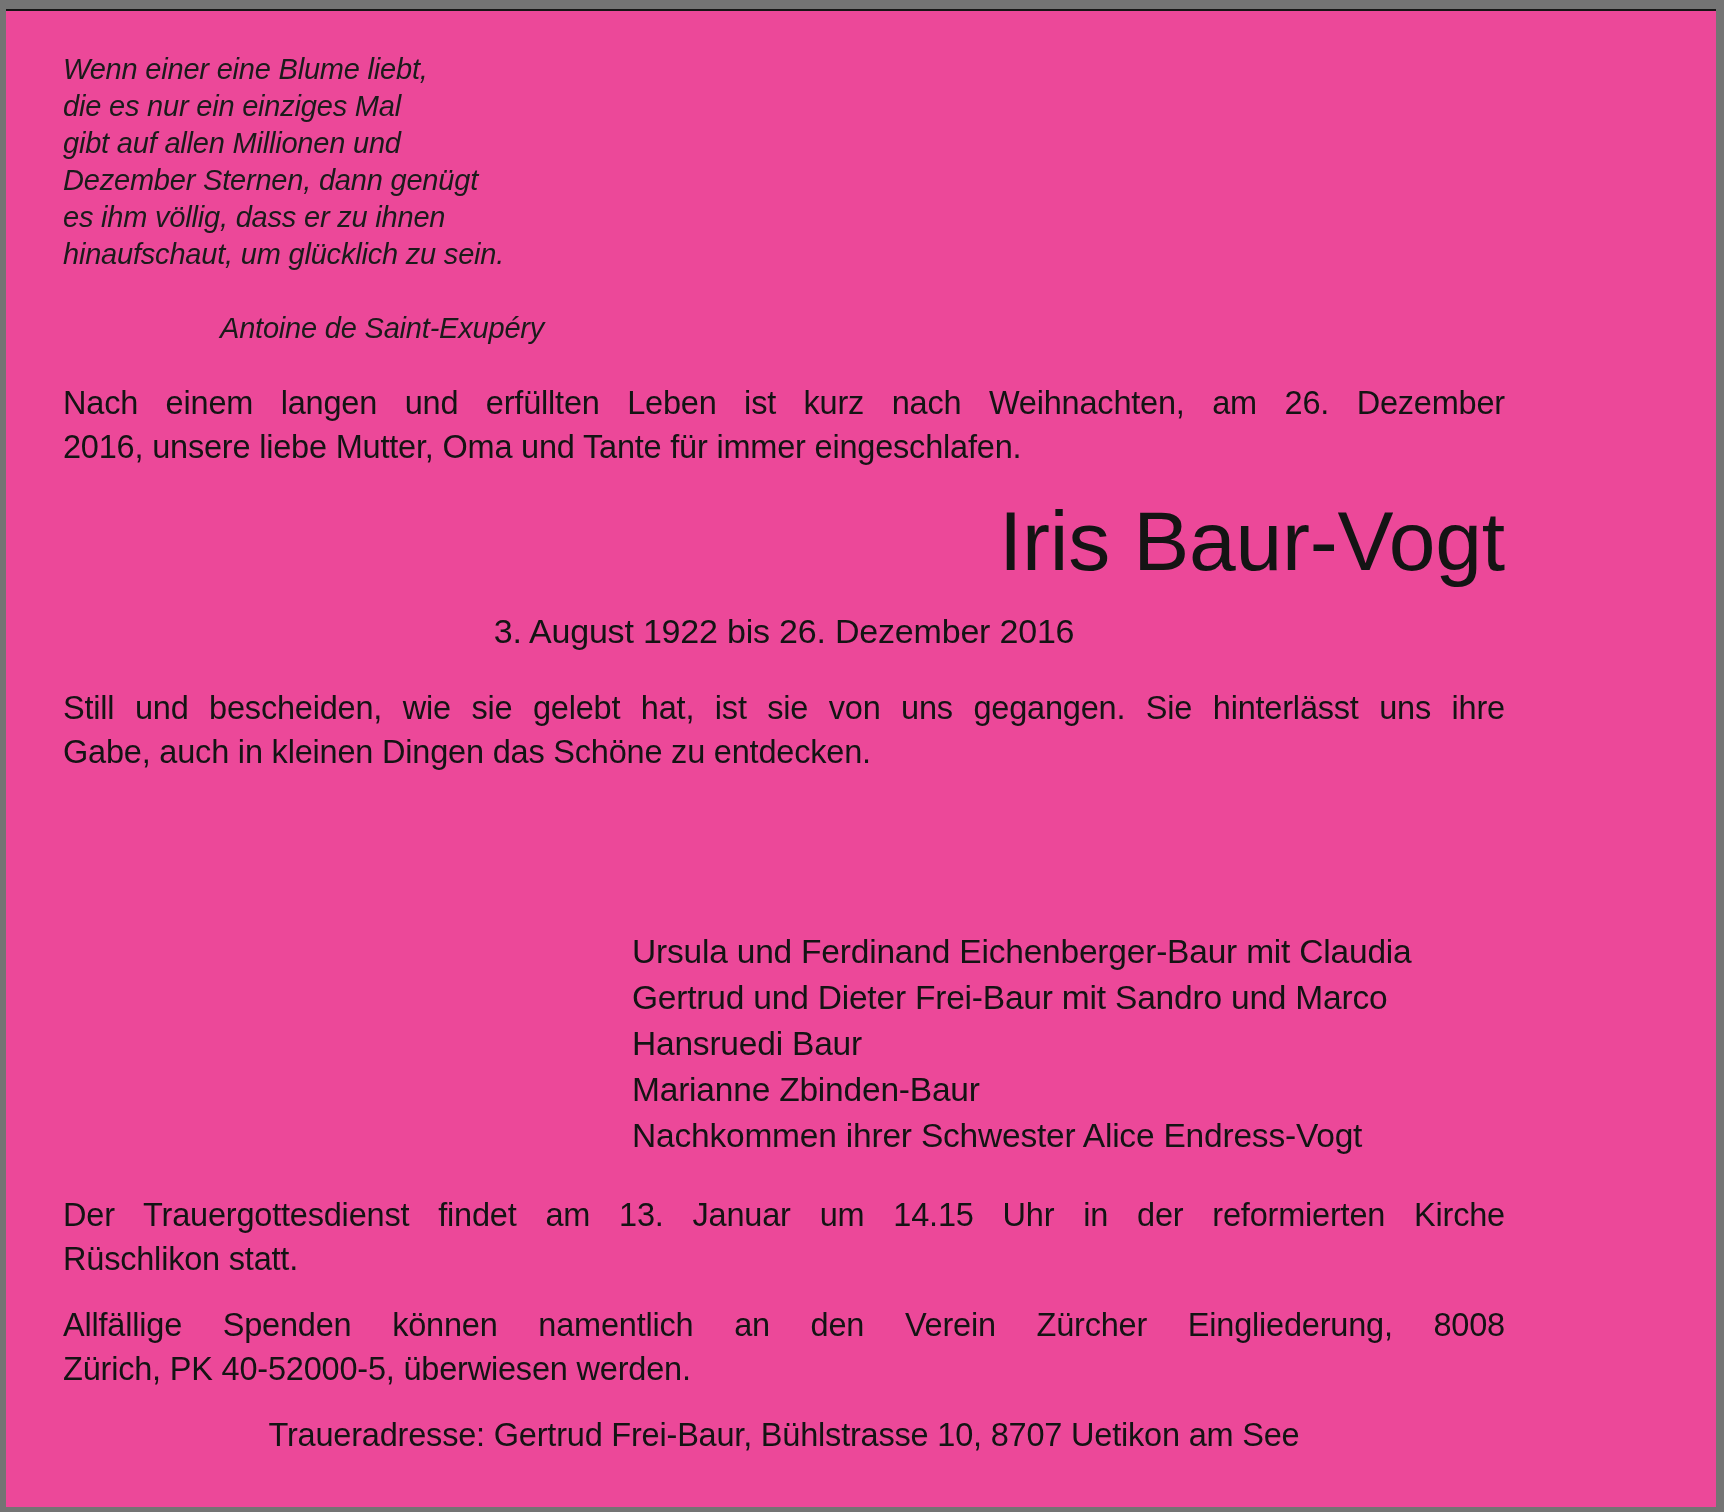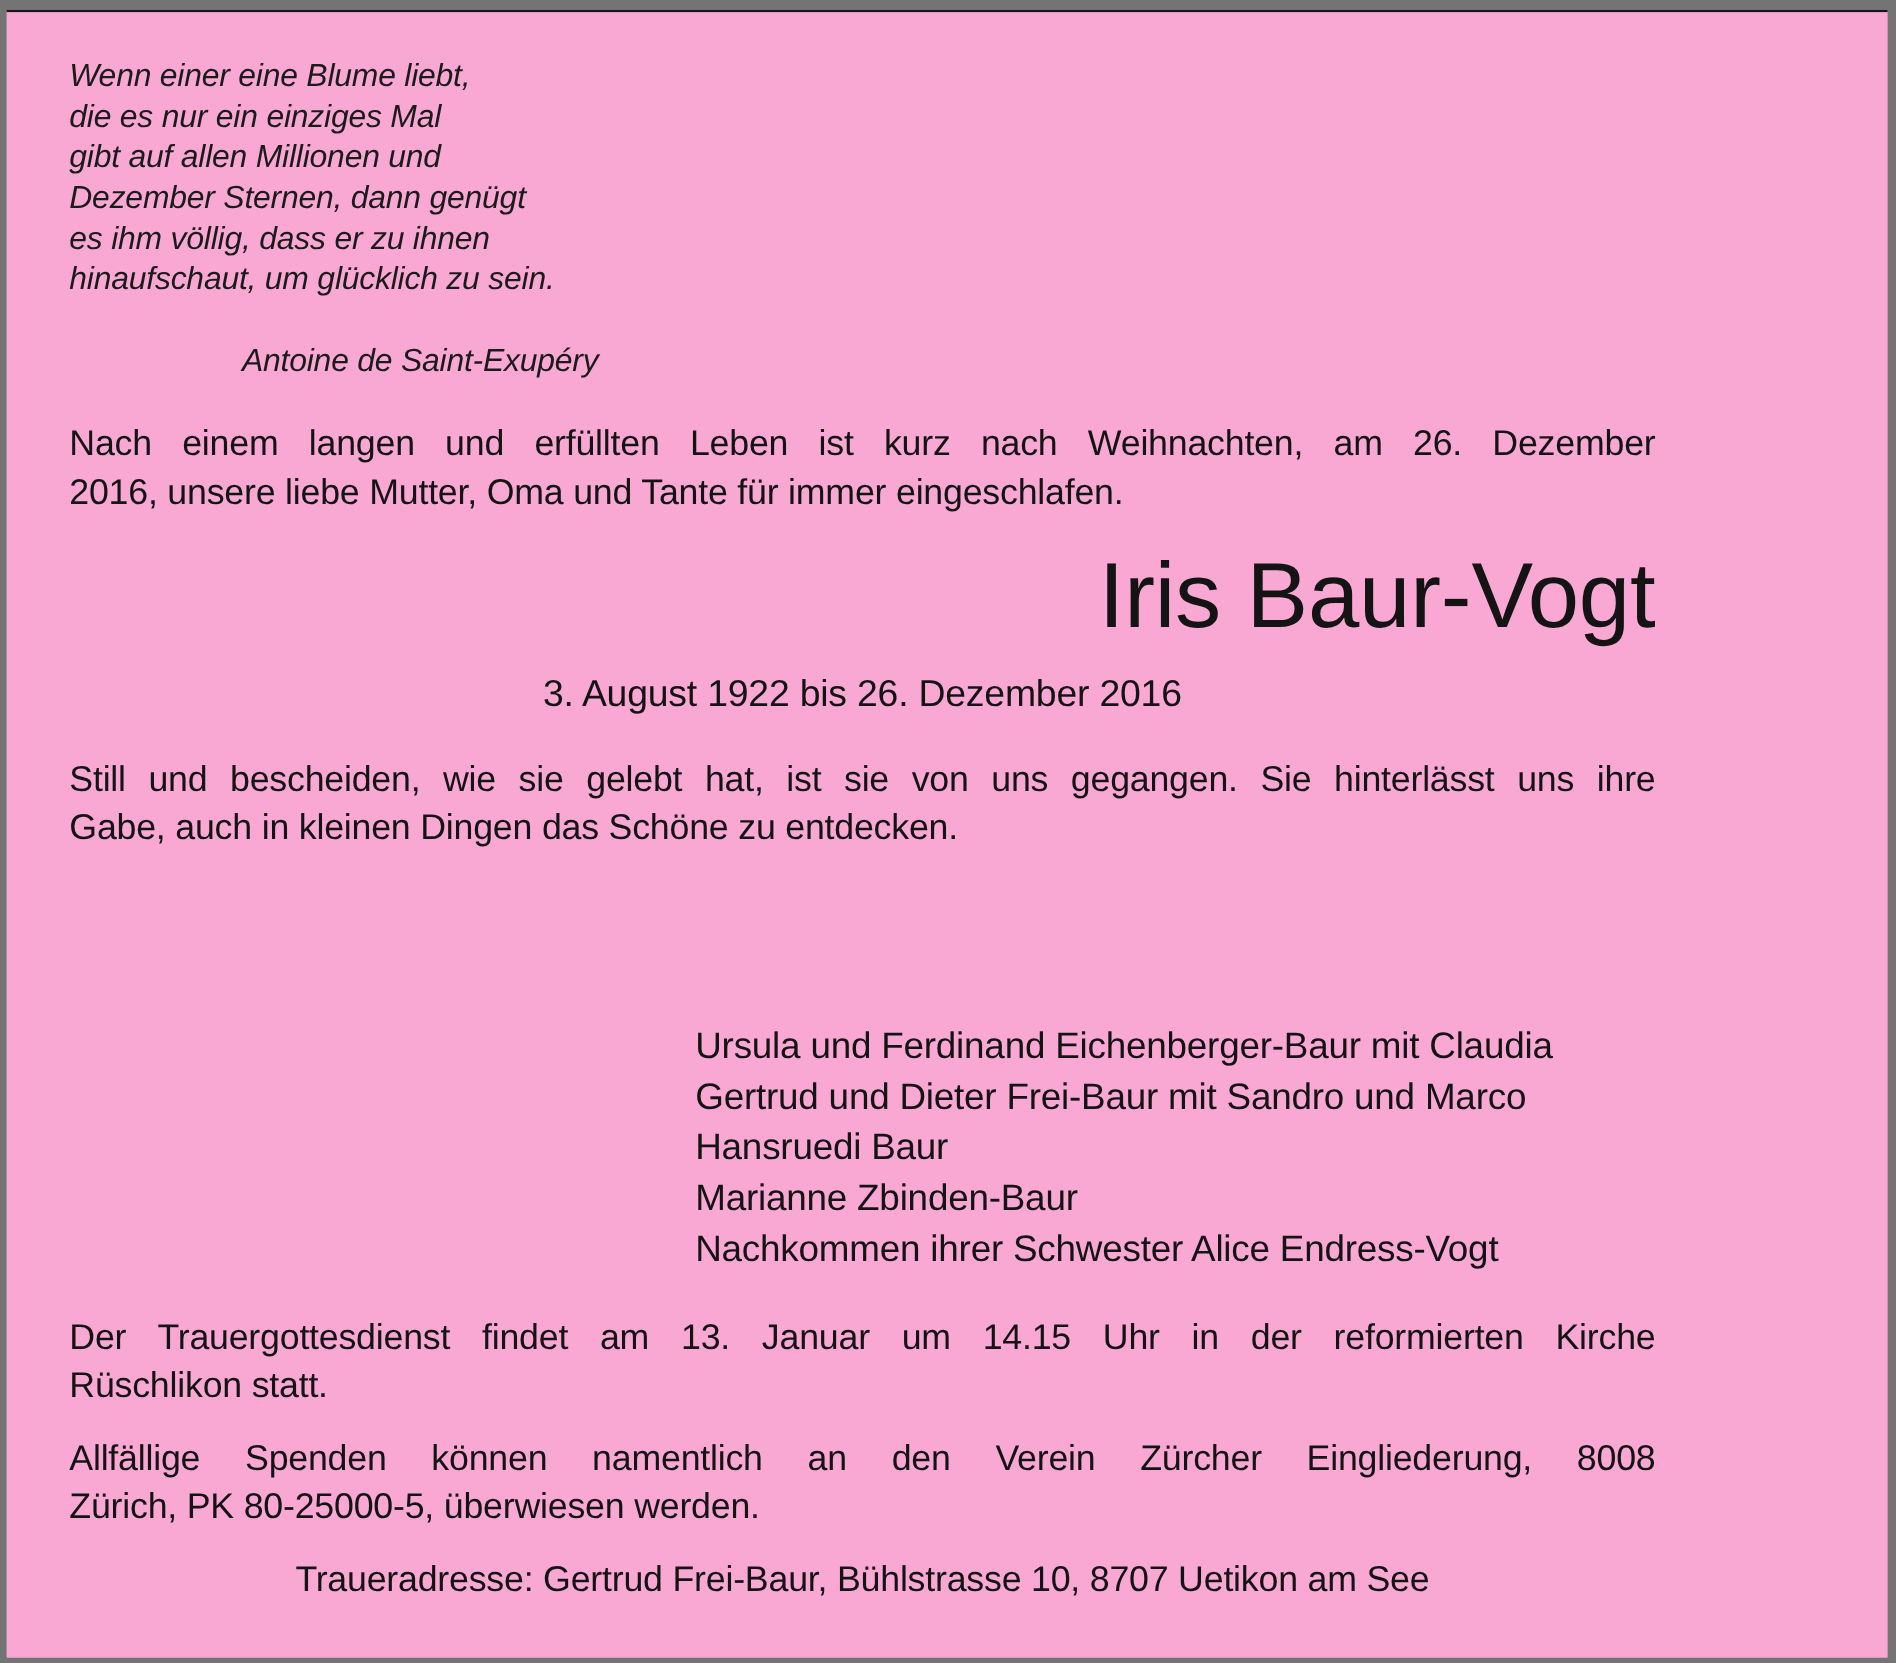--- a/index.html
+++ b/index.html
@@ -19,21 +19,21 @@
     height: 1512px;
     background: #747474;
     overflow: hidden;
   }
   .page {
     position: absolute;
     left: 6px;
     top: 9px;
     right: 8px;
     bottom: 5px;
-    background: #f9a8d4;
+    background: #ec4899;
     border-top: 2px solid #161616;
   }
   .page > div, .page > h1 {
     position: absolute;
     letter-spacing: -0.2px;
   }
   .quote {
     left: 57px;
     top: 40px;
     font-style: italic;
@@ -137,19 +137,19 @@
       <div>Nachkommen ihrer Schwester Alice Endress-Vogt</div>
     </div>
 
     <div class="para service">
       <div class="jline">Der Trauergottesdienst findet am 13. Januar um 14.15 Uhr in der reformierten Kirche</div>
       <div>Rüschlikon statt.</div>
     </div>
 
     <div class="para donations">
       <div class="jline">Allfällige Spenden können namentlich an den Verein Zürcher Eingliederung, 8008</div>
-      <div>Zürich, PK 80-25000-5, überwiesen werden.</div>
+      <div>Zürich, PK 40-52000-5, überwiesen werden.</div>
     </div>
 
     <div class="address">Traueradresse: Gertrud Frei-Baur, Bühlstrasse 10, 8707 Uetikon am See</div>
 
   </div>
 </div>
 
 </body></html>

